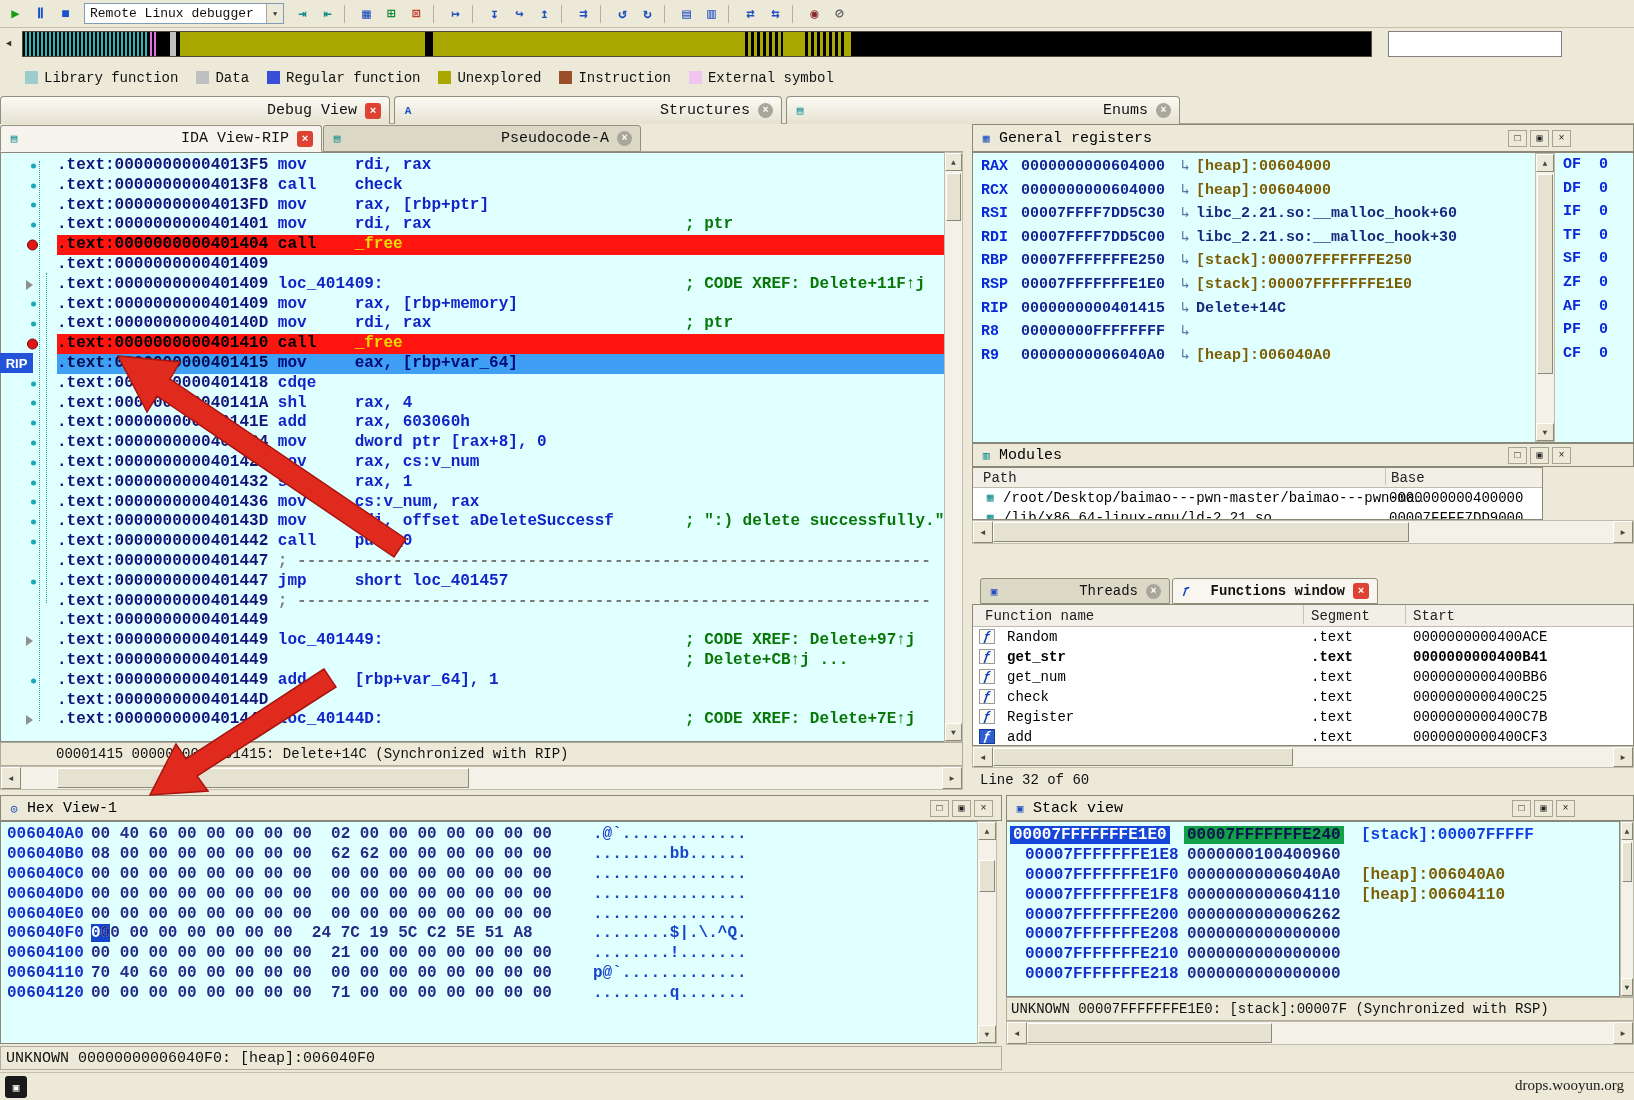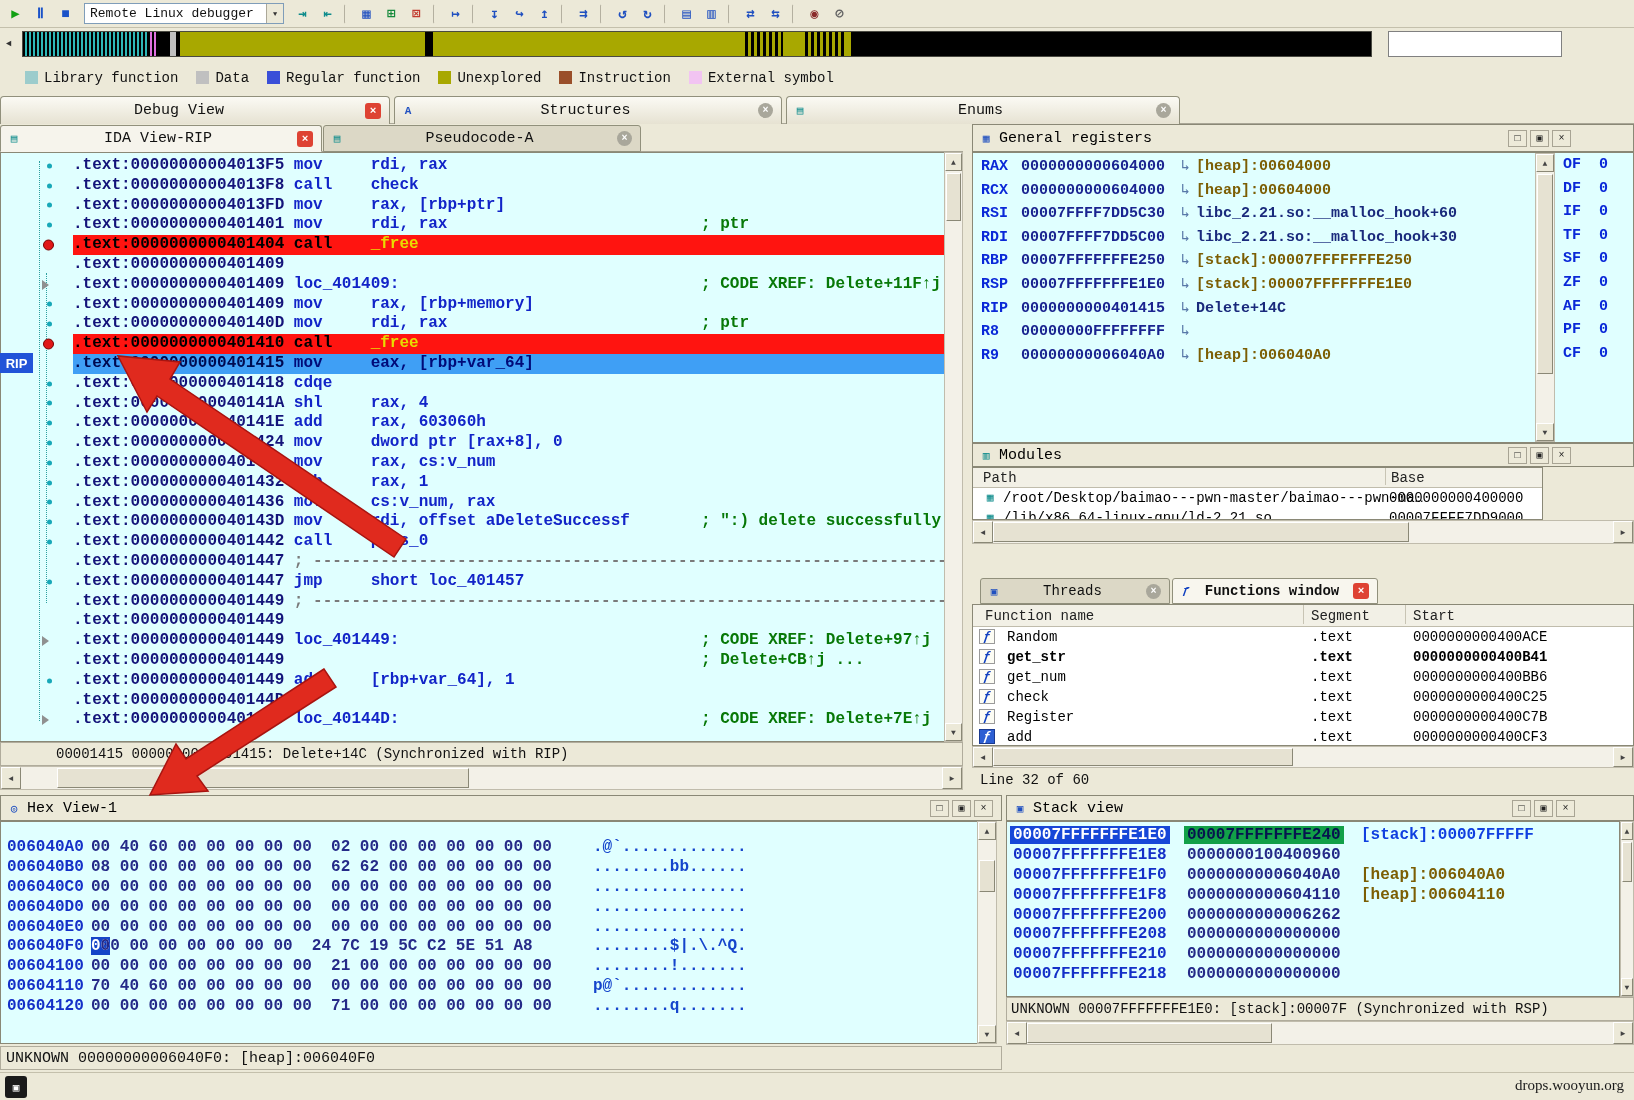--- a/index.html
+++ b/index.html
@@ -20,37 +20,37 @@
 #navband{position:absolute;left:22px;top:3px;width:1350px;height:26px;border:1px solid #4A4A42;background:#A8A800;overflow:hidden}
 #navband .seg{position:absolute;top:0;height:100%}
 #nav-empty{position:absolute;left:1388px;top:3px;width:174px;height:26px;background:#FFF;border:1px solid #808080}
 
 #legend{left:0;top:61px;width:1634px;height:33px;display:flex;align-items:center;padding-left:25px;gap:18px;font-size:14px}
 .lg{display:flex;align-items:center;gap:6px}
 .lg .sq{width:13px;height:13px;display:inline-block}
 
 #maintabs{left:0;top:94px;width:1634px;height:30px;border-bottom:1px solid #A9A696}
 .mtab{position:absolute;top:2px;height:28px;background:linear-gradient(#FBFAF4,#E6E2D2);border:1px solid #91907C;border-bottom:none;border-radius:4px 4px 0 0;display:flex;align-items:center;font-size:15px}
-.cap{flex:1;text-align:center;white-space:nowrap;overflow:hidden}
+.cap{flex:1;text-align:right;white-space:nowrap;overflow:hidden}
 .close-red{width:16px;height:16px;background:#DE4233;border-radius:3px;color:#FFF;font-size:11px;font-weight:bold;display:flex;align-items:center;justify-content:center;margin:0 8px;flex:0 0 auto}
 .close-gray{width:15px;height:15px;background:#A9A79B;border-radius:50%;color:#FFF;font-size:10px;font-weight:bold;display:flex;align-items:center;justify-content:center;margin:0 8px;flex:0 0 auto}
 .ticon{width:16px;height:16px;display:flex;align-items:center;justify-content:center;font-size:11px;margin:0 5px;flex:0 0 auto;font-weight:bold}
 #subtabs{left:0;top:124px;width:963px;height:28px;border-bottom:1px solid #A9A696}
 .vtab{position:absolute;top:1px;height:27px;display:flex;align-items:center;font-size:15px;border:1px solid #91907C;border-radius:3px 3px 0 0}
 .vtab.active{background:#F6F4EC;z-index:2;border-bottom:1px solid #F6F4EC}
 .vtab.inactive{background:#DCD8C6}
 
 .ptitle{background:#ECE9D8;border:1px solid #8A8876;display:flex;align-items:center;font-size:15px;color:#000}
 .pbtns{margin-left:auto;display:flex;align-items:center}
 .pbtn{width:19px;height:17px;border:1px solid #A8A494;background:#EDEAD9;display:flex;align-items:center;justify-content:center;font-size:10px;margin-left:3px;color:#222}
 
 #dis{left:0;top:152px;width:944px;height:590px;background:#E0FFFF;border:1px solid #8A8876;border-right:none;overflow:hidden}
 #dis-lines{position:absolute;left:0;top:3px;width:100%}
 .jline{position:absolute;border-left:1px dotted #2FA0A0}
-.dl{position:relative;margin-left:72px;width:890px;height:19.8px;line-height:19.8px;font:bold 16px "Liberation Mono",monospace;white-space:pre;color:#1224C8}
+.dl{position:relative;margin-left:56px;width:890px;height:19.8px;line-height:19.8px;font:bold 16px "Liberation Mono",monospace;white-space:pre;color:#1224C8}
 .dl .addr{color:#14147A}
 .dl .code{color:#1224C8}
 .dl .code.sep{color:#7A7A7A}
 .dl .tgt{color:#E8DC00}
 .dl .cmt{position:absolute;left:628px;top:0;color:#077807}
 .dl.bp{background:#FF1410}
 .dl.bp .addr,.dl.bp .code{color:#000}
 .dl.cur{background:#3F9FF5}
 .dl.cur .addr{color:#000A50}
 .dl.cur .code{color:#000A78}
@@ -92,31 +92,31 @@
 .grow{position:relative;height:20px;line-height:20px;font-size:14px;color:#000;white-space:nowrap}
 .grow span{position:absolute;top:0}
 .grow.bold{font-weight:bold}
 .fn-icon{width:16px;height:15px;border:1px solid #9A9A9A;background:#FCFCF4;color:#1040C0;font-style:italic;font-weight:bold;font-size:12px;display:flex;align-items:center;justify-content:center;top:2px !important}
 .fn-icon.sel{background:#2D5FD3;color:#FFF;border-color:#1A3A90}
 .ftab{position:absolute;top:1px;height:26px;display:flex;align-items:center;font-size:14px;border:1px solid #91907C;border-radius:3px 3px 0 0}
 .ftab.inactive{background:#DCD8C6}
 .ftab.active{background:#F8F6EE;z-index:2}
 .fico{color:#1040C0;font-style:italic}
 
-#hex{left:0;top:821px;width:977px;height:223px;background:#E0FFFF;border:1px solid #8A8876;border-right:none;overflow:hidden;padding-top:16px}
+#hex{left:0;top:821px;width:977px;height:223px;background:#E0FFFF;border:1px solid #8A8876;border-right:none;overflow:hidden;padding-top:3px}
 .hxr{position:relative;height:19.9px;line-height:19.9px;font:bold 16px "Liberation Mono",monospace;white-space:pre}
 .hxr span{position:absolute;top:0}
 .hxa{left:6px;color:#1430C8}
 .hxb{left:90px;color:#252A88}
 .hxs{left:592px;color:#1545CC}
 .hx-sel.on{background:#1545C8;color:#FFF}
 #stk{left:1006px;top:821px;width:614px;height:176px;background:#E0FFFF;border:1px solid #8A8876;overflow:hidden;padding-top:4px}
 .str{position:relative;height:19.9px;line-height:19.9px;font:bold 16px "Liberation Mono",monospace;white-space:pre}
 .str span{position:absolute;top:0}
-.st-addr{left:6px;color:#1430C8}
+.st-addr{left:18px;color:#1430C8}
 .st-val{left:180px;color:#252A88}
 .st-ref{left:354px}
 .cur-addr{background:#1747D8;color:#FFF !important;padding:0 3px;left:3px !important}
 .cur-val{background:#12A048;color:#06134F !important;padding:0 3px;left:177px !important}
 .ref-cur{color:#1040E0}
 .ref-heap{color:#7C5E04}
 
 #bottom{left:0;top:1072px;width:1634px;height:28px;background:#ECE9D8;border-top:1px solid #C4C0AC}
 #out-icon{position:absolute;left:5px;top:3px;width:22px;height:22px;background:#1A1A1A;border-radius:3px;color:#FFF;font-size:11px;display:flex;align-items:center;justify-content:center}
 #watermark{position:absolute;right:10px;top:4px;font-family:"Liberation Serif",serif;font-size:15px;color:#1A1A1A}

